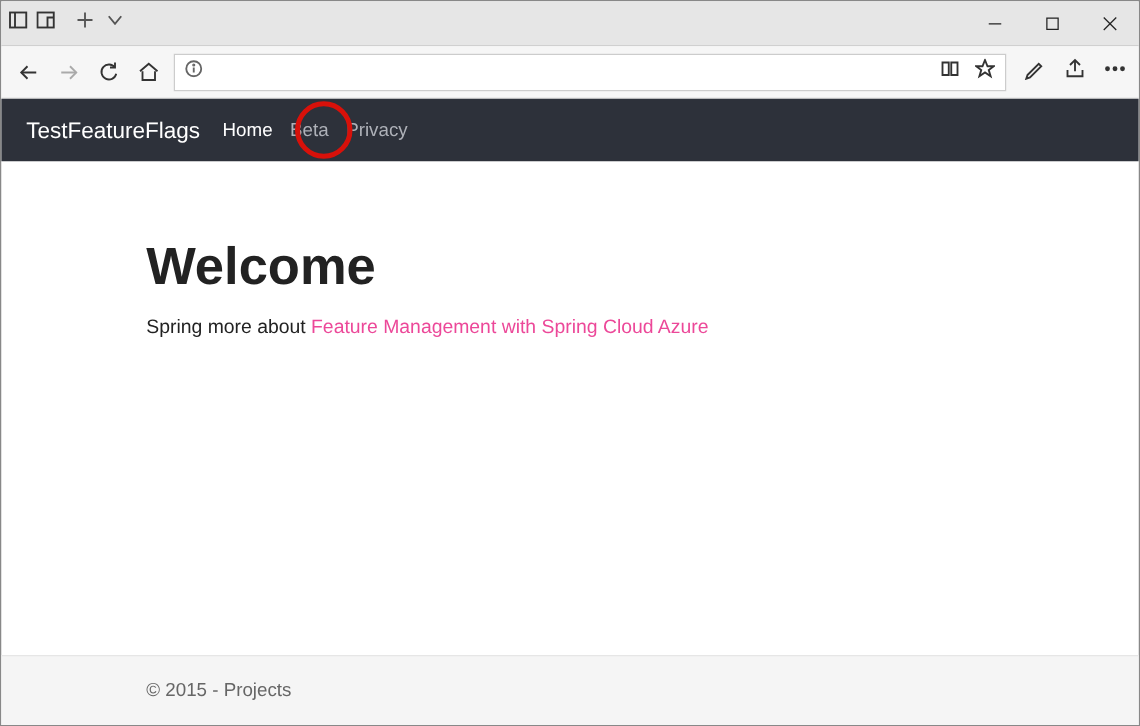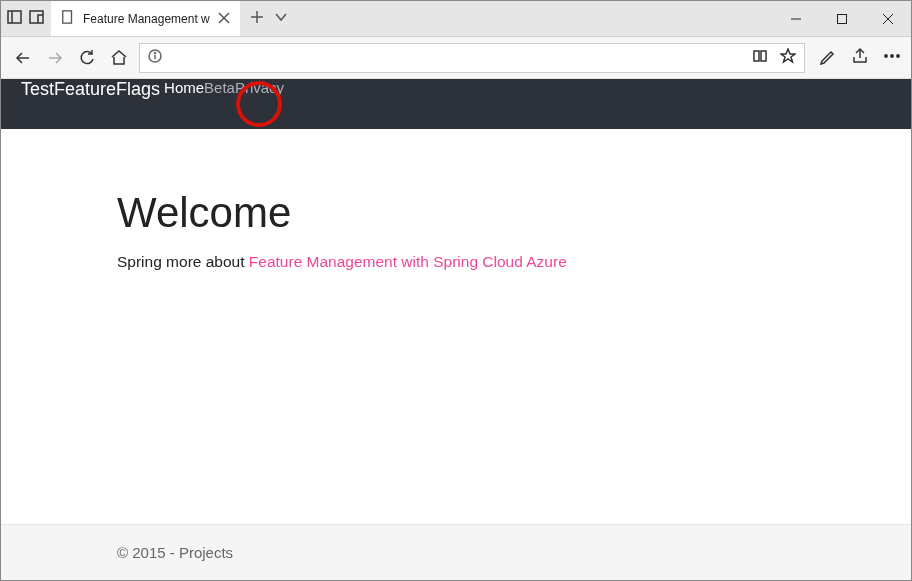--- a/index.html
+++ b/index.html
@@ -30,57 +30,47 @@
     .addr-wrap svg { width: 14px; height: 14px; stroke: #666; fill: none; stroke-width: 1.5; }
     .addr-text { font-size: 14px; color: #888; }
     .addr-text .host { color: #222; }
     .addr-spacer { flex: 1; }
     .addr-right { display:flex; gap: 12px; align-items:center; }
     .addr-right svg { width: 16px; height: 16px; stroke: #333; fill: none; stroke-width: 1.5; }
     .toolbar-right { display: flex; align-items: center; gap: 14px; margin-left: 6px; }
     .toolbar-right svg { width: 18px; height: 18px; stroke: #333; fill: none; stroke-width: 1.5; }
 
     
-    .page-nav { height: 50px; background: #2d313a; display: flex; align-items: flex-start; padding: 0 20px; }
+    .page-nav { height: 50px; background: #2d313a; display: flex; align-items: center; padding: 0 20px; gap: 14px; }
     .brand { color: #fff; font-size: 18px; font-weight: 400; margin-right: 4px; }
     .page-nav-item { font-size: 15px; }
     .page-nav-item.active { color: #fff; }
     .page-nav-item.inactive { color: #aeb1b8; }
 
     .main { padding: 60px 116px 0 116px; position: relative; }
-    .main h1 { font-size: 42px; font-weight: 400; color: #222; margin-bottom: 16px; }
+    .main h1 { font-size: 42px; font-weight: 700; color: #222; margin-bottom: 16px; }
     .lead { font-size: 15.5px; color: #222; }
     .lead a { color: #ec4899; text-decoration: none; }
 
     .highlight-ring { position: absolute; width: 46px; height: 46px; border: 4px solid #d8110a; border-radius: 50%; left: 235px; top: 80px; pointer-events: none; }
 
     .footer { position: absolute; bottom: 0; left: 0; right: 0; height: 56px; background: #f5f5f5; display: flex; align-items: center; padding: 0 116px; color: #666; font-size: 15px; border-top: 1px solid #e6e6e6; }
   </style>
 </head>
 <body>
 
 <div class="titlebar">
   <div class="sys-icons-left">
     <span><svg viewBox="0 0 16 16">
           <rect x="1" y="2" width="13" height="12"></rect>
           <line x1="5" y1="2" x2="5" y2="14"></line>
         </svg></span>
     <span><svg viewBox="0 0 16 16">
           <rect x="1" y="2" width="13" height="12"></rect>
           <polyline points="14,6 9,6 9,14"></polyline>
-        </svg></span>
-  </div>
-  <div class="tab active">
-    <span><svg viewBox="0 0 16 16">
-          <rect x="2" y="1" width="10" height="14"></rect>
-        </svg></span>
-    <span class="tab-title">Feature Management w</span>
-    <span class="tab-close"><svg viewBox="0 0 12 12">
-          <line x1="1" y1="1" x2="11" y2="11"></line>
-          <line x1="11" y1="1" x2="1" y2="11"></line>
         </svg></span>
   </div>
   <div class="tab-actions">
     <span><svg viewBox="0 0 14 14">
           <line x1="7" y1="1" x2="7" y2="13"></line>
           <line x1="1" y1="7" x2="13" y2="7"></line>
         </svg></span>
     <span><svg viewBox="0 0 14 14">
           <polyline points="2,4 7,10 12,4"></polyline>
         </svg></span>

